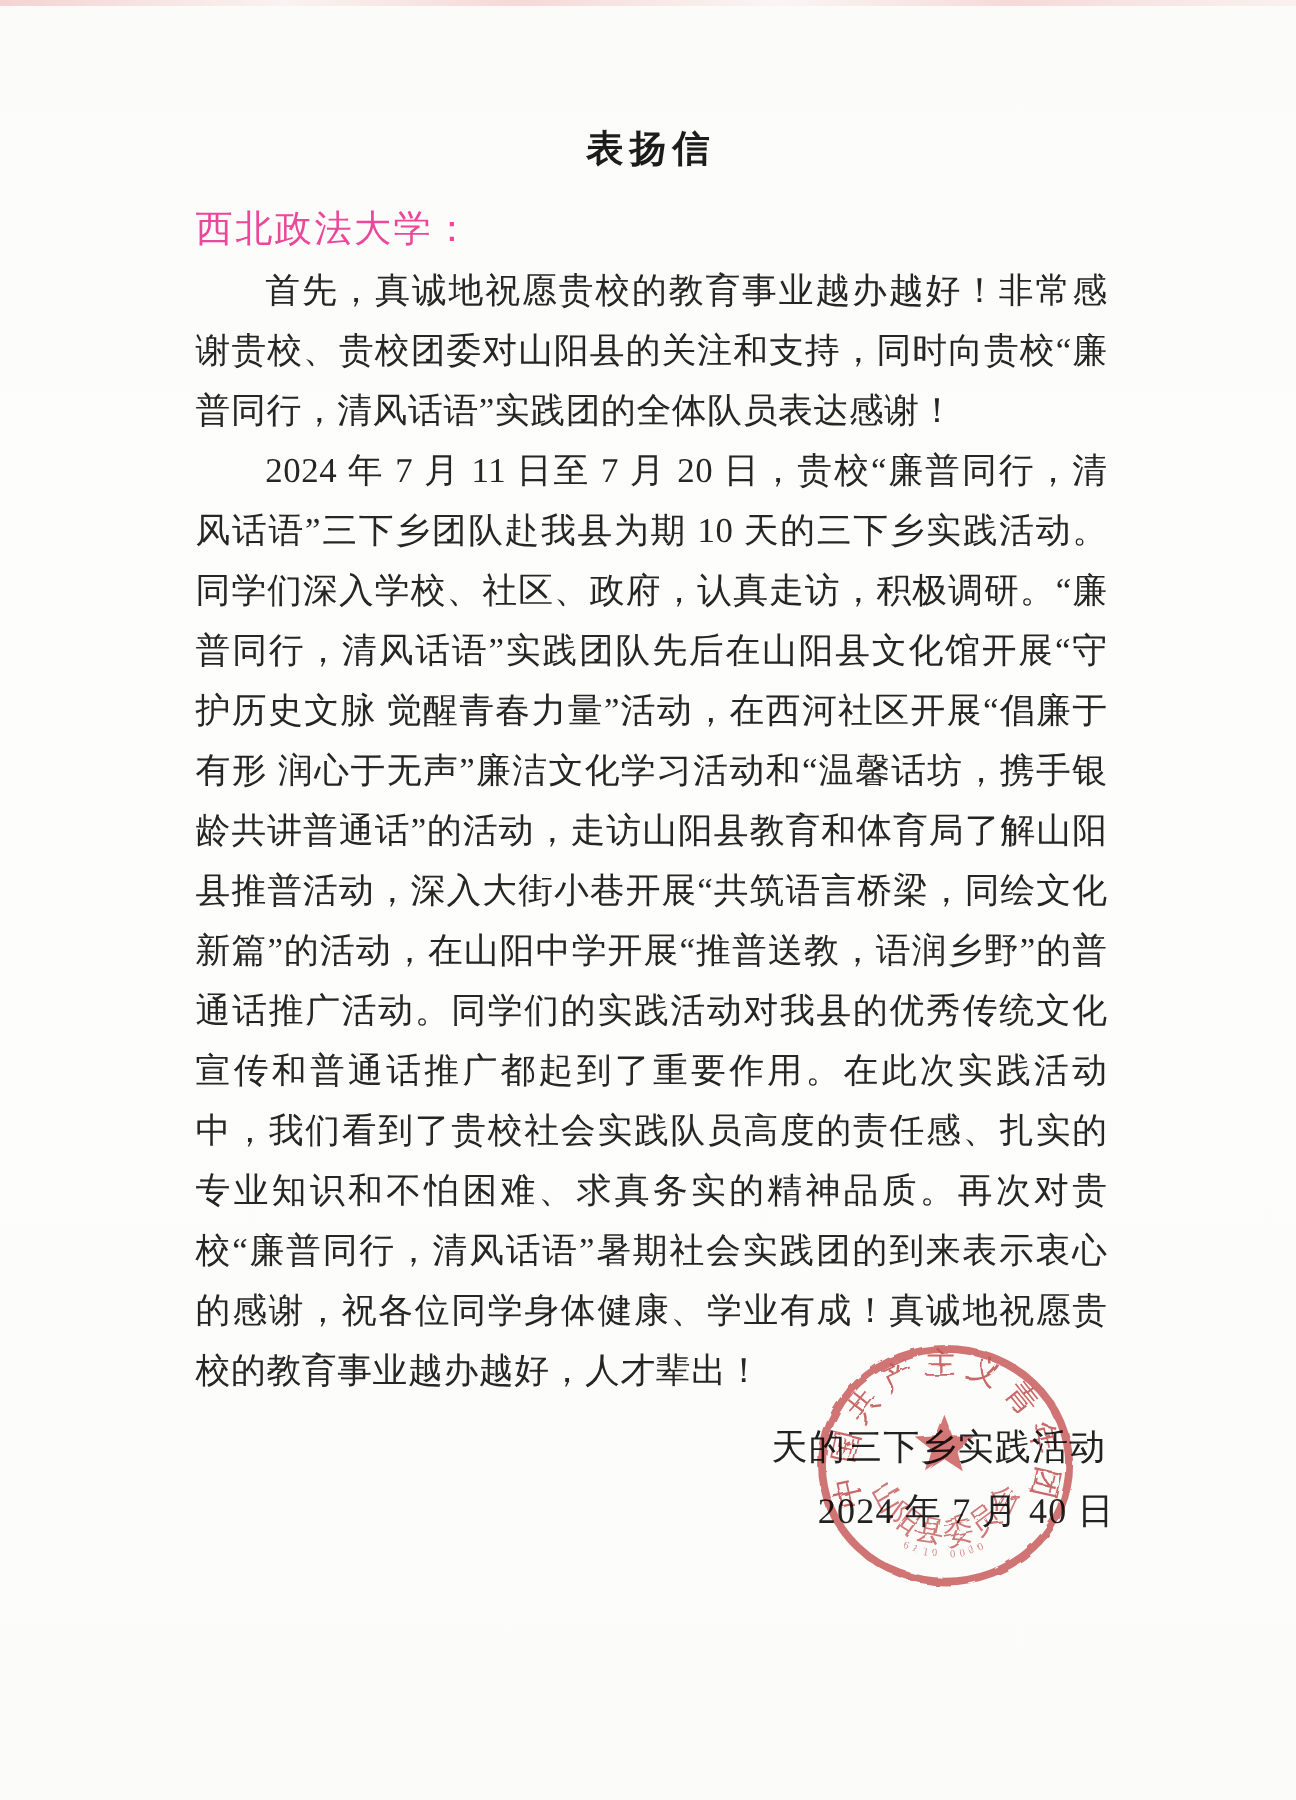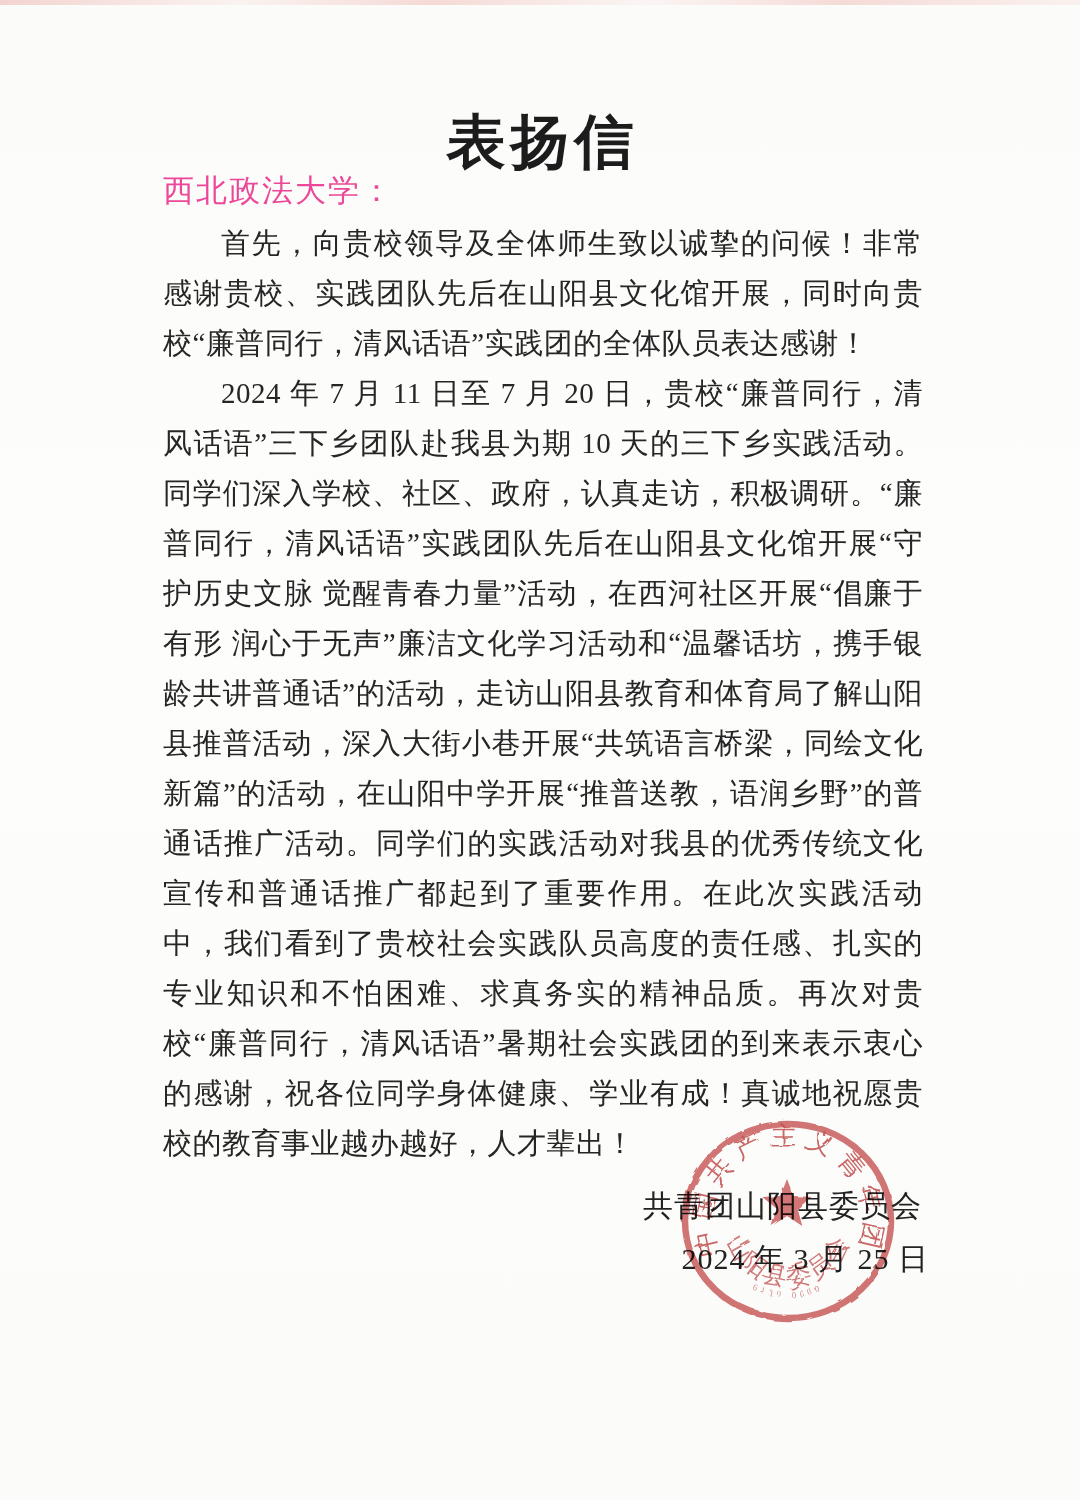--- a/index.html
+++ b/index.html
@@ -12,21 +12,21 @@
   }
   .scan-edge {
     position: absolute; top: 0; left: 0; right: 0; height: 5px;
     background: linear-gradient(90deg,
       rgba(225,120,110,0.30) 0%, rgba(240,170,160,0.10) 22%,
       rgba(230,130,120,0.28) 40%, rgba(245,180,170,0.08) 60%,
       rgba(228,125,115,0.26) 78%, rgba(240,170,160,0.12) 100%);
   }
   .title {
     position: absolute; top: 103px; left: 163px; width: 759px;
-    font-size: 59px; font-weight: bold; text-align: center;
+    font-size: 31px; font-weight: bold; text-align: center;
     letter-spacing: 5px; color: #1c1c1c;
   }
   .salutation {
     position: absolute; top: 170px; left: 163px;
     font-size: 31px; letter-spacing: 2px; color: #ec4899;
   }
   .body-text {
     position: absolute; top: 218px; left: 163px; width: 760px;
   }
   .body-text p {
@@ -52,26 +52,26 @@
 </head>
 <body>
 
 <div class="scan-edge"></div>
 
 <div class="title">表扬信</div>
 
 <div class="salutation">西北政法大学：</div>
 
 <div class="body-text">
-  <p>首先，向贵校领导及全体师生致以诚挚的问候！非常感谢贵校、实践团队先后在山阳县文化馆开展，同时向贵校“廉普同行，清风话语”实践团的全体队员表达感谢！</p>
+  <p>首先，真诚地祝愿贵校的教育事业越办越好！非常感谢贵校、贵校团委对山阳县的关注和支持，同时向贵校“廉普同行，清风话语”实践团的全体队员表达感谢！</p>
   <p>2024 年 7 月 11 日至 7 月 20 日，贵校“廉普同行，清风话语”三下乡团队赴我县为期 10 天的三下乡实践活动。同学们深入学校、社区、政府，认真走访，积极调研。“廉普同行，清风话语”实践团队先后在山阳县文化馆开展“守护历史文脉 觉醒青春力量”活动，在西河社区开展“倡廉于有形 润心于无声”廉洁文化学习活动和“温馨话坊，携手银龄共讲普通话”的活动，走访山阳县教育和体育局了解山阳县推普活动，深入大街小巷开展“共筑语言桥梁，同绘文化新篇”的活动，在山阳中学开展“推普送教，语润乡野”的普通话推广活动。同学们的实践活动对我县的优秀传统文化宣传和普通话推广都起到了重要作用。在此次实践活动中，我们看到了贵校社会实践队员高度的责任感、扎实的专业知识和不怕困难、求真务实的精神品质。再次对贵校“廉普同行，清风话语”暑期社会实践团的到来表示衷心的感谢，祝各位同学身体健康、学业有成！真诚地祝愿贵校的教育事业越办越好，人才辈出！</p>
 </div>
 
-<div class="signature">共青团山阳县委员会</div>
-<div class="date">2024 年 3 月 25 日</div>
+<div class="signature">天的三下乡实践活动</div>
+<div class="date">2024 年 7 月 40 日</div>
 
 <svg class="seal" viewBox="0 0 222 208" xmlns="http://www.w3.org/2000/svg">
   <defs>
     <path id="arcTop" d="M 43.1 137.1 A 76 76 0 1 1 180.9 137.1" fill="none"></path>
     <path id="arcBottom" d="M 50.8 123.7 A 64 64 0 0 0 173.2 123.7" fill="none"></path>
     <path id="arcCode" d="M 49.7 154.4 A 86 86 0 0 0 174.3 154.4" fill="none"></path>
     <filter id="stampTexture">
       <feTurbulence type="fractalNoise" baseFrequency="0.07" numOctaves="2" result="noise"></feTurbulence>
       <feDisplacementMap in="SourceGraphic" in2="noise" scale="3.5"></feDisplacementMap>
     </filter>

